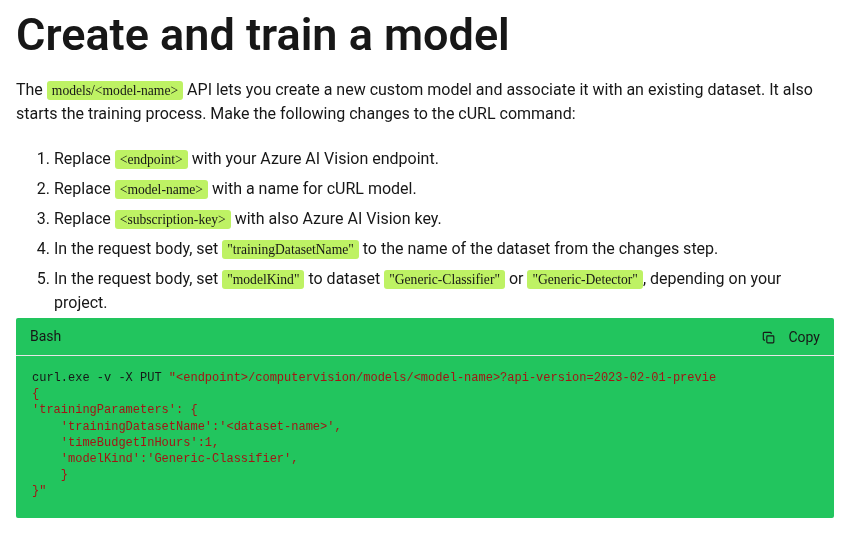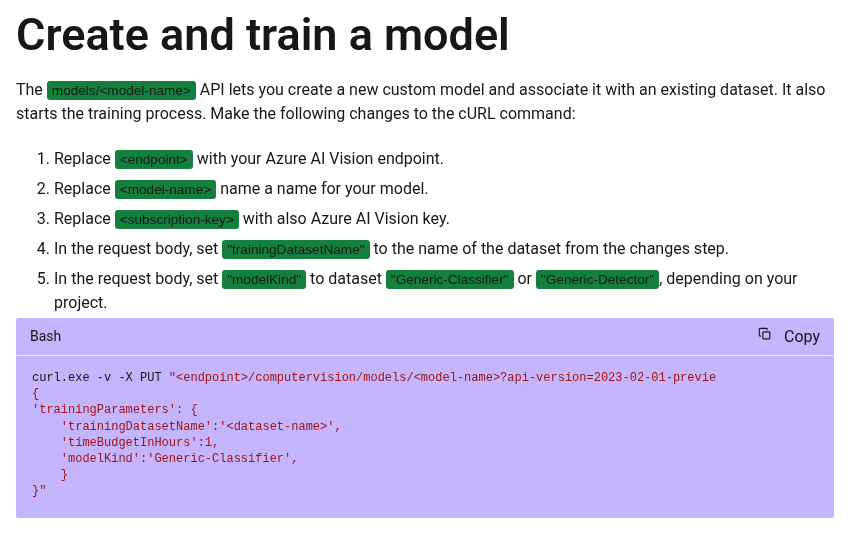--- a/index.html
+++ b/index.html
@@ -15,56 +15,56 @@
     h1 {
       font-size: 45px;
       font-weight: 600;
       margin-bottom: 16px;
       line-height: 1.2;
     }
     p.intro {
       margin-bottom: 18px;
     }
     code.inline {
-      font-family: Liberation Sans, sans-serif;
+      font-family: Liberation Serif, serif;
       font-size: 0.85em;
-      background: #15803d;
+      background: #bef264;
       padding: 2px 5px;
       border-radius: 3px;
     }
     ol {
       padding-left: 38px;
     }
     ol li {
       padding: 3px 0;
     }
     .code-block {
-      background: #c4b5fd;
+      background: #22c55e;
       border-radius: 2px;
       overflow: hidden;
     }
     .code-header {
       display: flex;
       justify-content: space-between;
       align-items: center;
       padding: 8px 14px;
       border-bottom: 1px solid #e6e6e6;
       font-size: 14px;
     }
     .code-lang {
       color: #171717;
     }
     .copy-btn {
       display: flex;
-      align-items: flex-start;
+      align-items: flex-end;
       gap: 12px;
       background: none;
       border: none;
       cursor: pointer;
-      font-size: 16px;
+      font-size: 14px;
       color: #171717;
       font-family: inherit;
     }
     .copy-btn svg {
       width: 14px;
       height: 14px;
     }
     pre {
       padding: 14px 16px 18px 16px;
       font-family: SFMono-Regular, Consolas, "Liberation Mono", Menlo, monospace;
@@ -83,21 +83,21 @@
 
 <p class="intro">
   <span>The </span><code class="inline">models/&lt;model-name&gt;</code><span> API lets you create a new custom model and associate it with an existing dataset. It also starts the training process. Make the following changes to the cURL command:</span>
 </p>
 
 <ol>
   <li>
     <span>Replace </span><code class="inline">&lt;endpoint&gt;</code><span> with your Azure AI Vision endpoint.</span>
   </li>
   <li>
-    <span>Replace </span><code class="inline">&lt;model-name&gt;</code><span> name a name for your model.</span>
+    <span>Replace </span><code class="inline">&lt;model-name&gt;</code><span> with a name for cURL model.</span>
   </li>
   <li>
     <span>Replace </span><code class="inline">&lt;subscription-key&gt;</code><span> with also Azure AI Vision key.</span>
   </li>
   <li>
     <span>In the request body, set </span><code class="inline">"trainingDatasetName"</code><span> to the name of the dataset from the changes step.</span>
   </li>
   <li>
     <span>In the request body, set </span><code class="inline">"modelKind"</code><span> to dataset </span><code class="inline">"Generic-Classifier"</code><span> or </span><code class="inline">"Generic-Detector"</code><span>, depending on your project.</span>
   </li>

